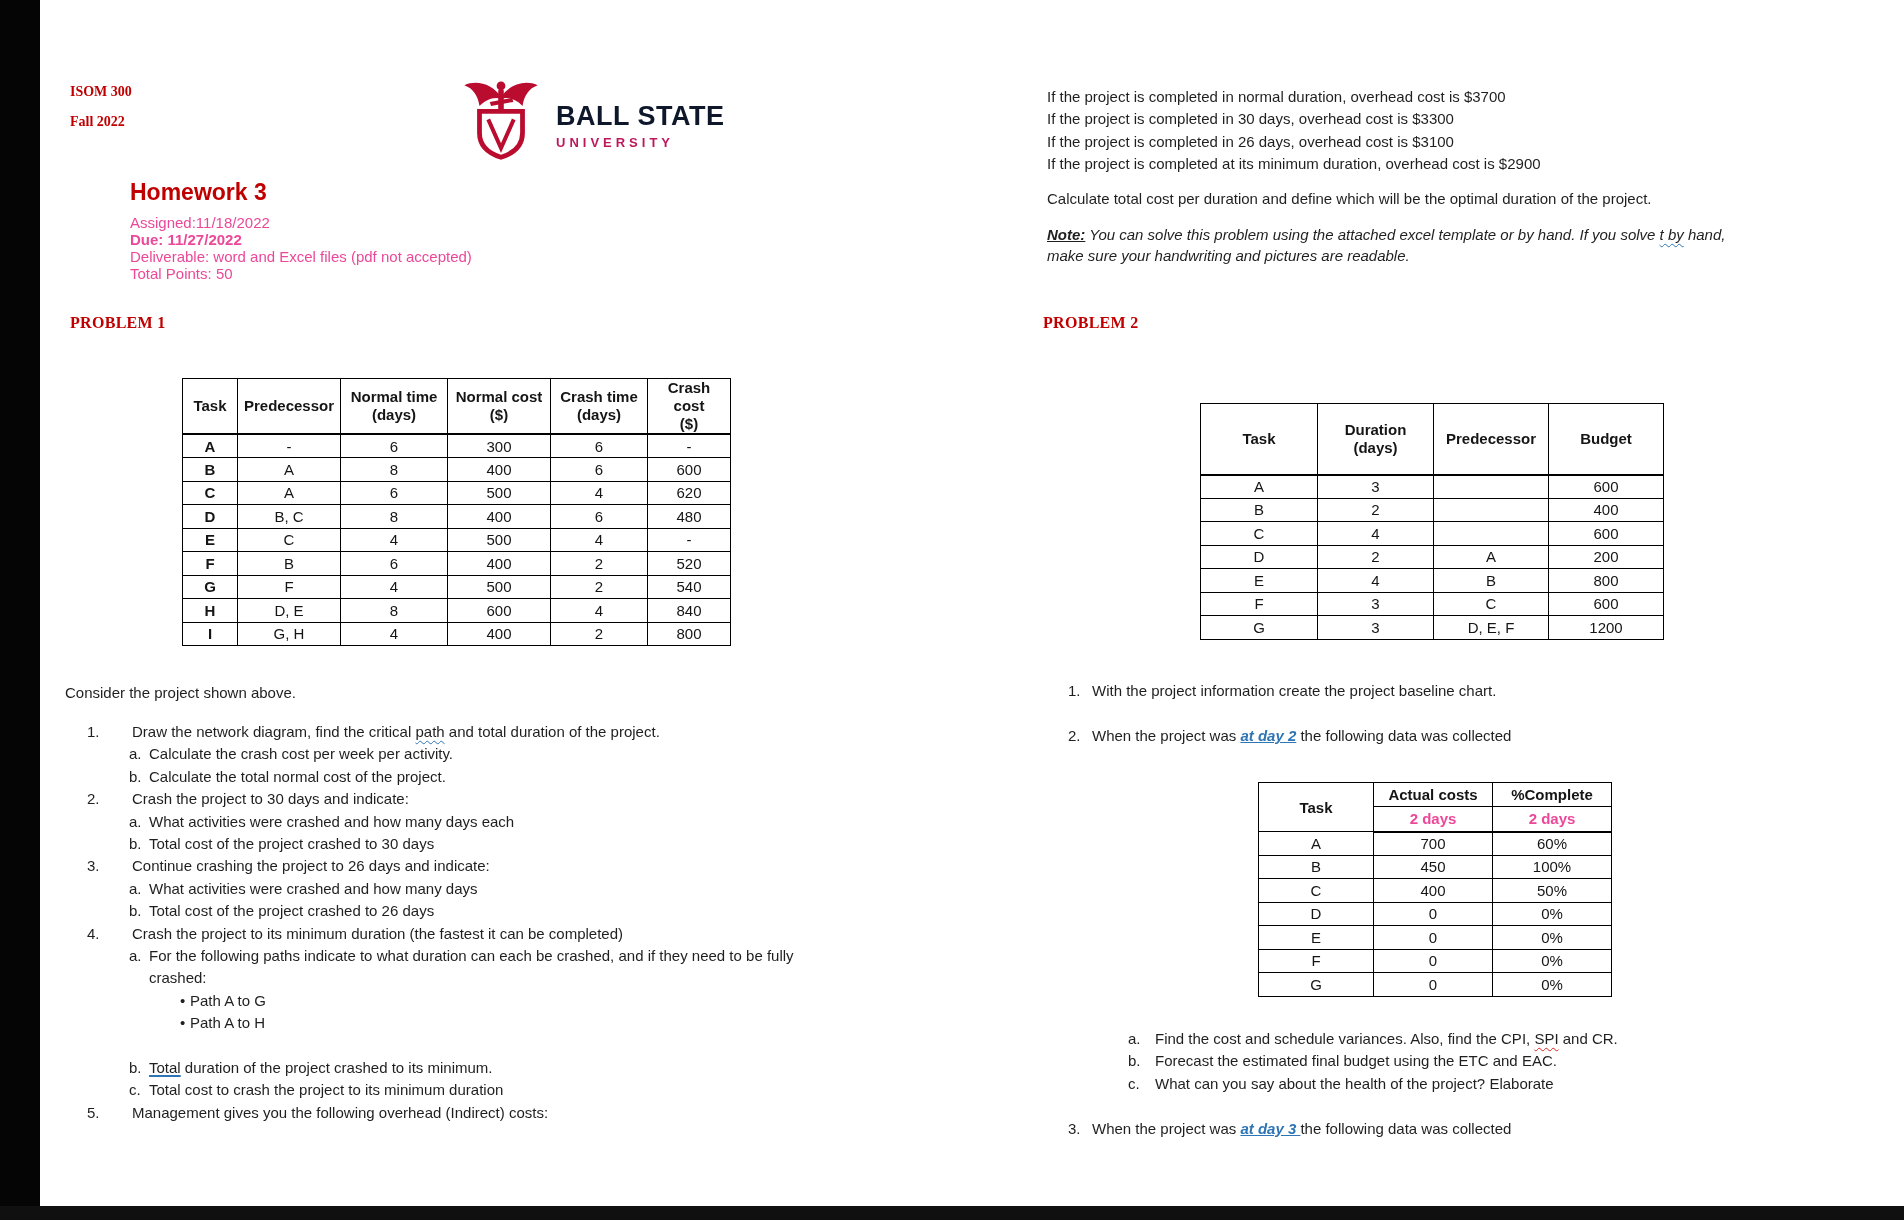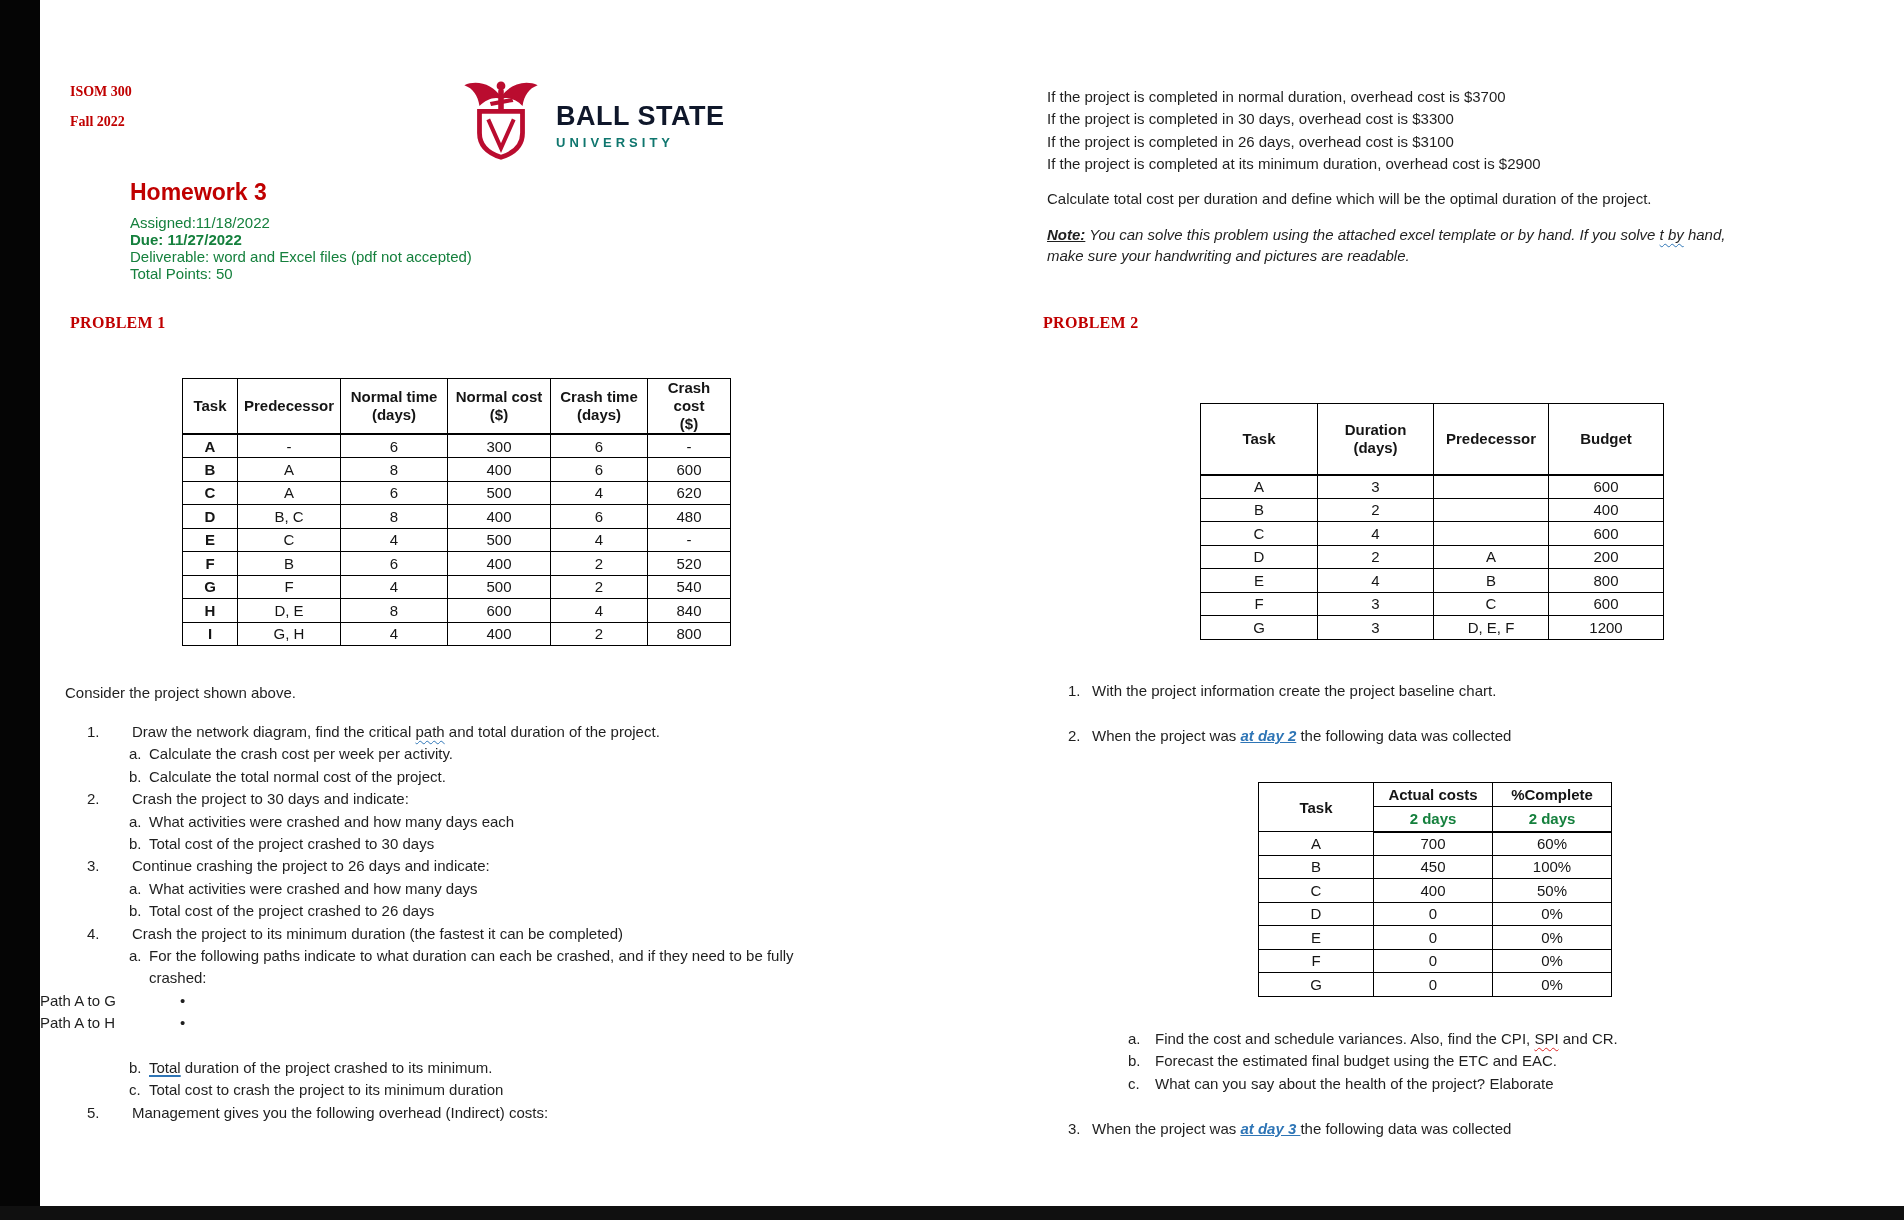--- a/index.html
+++ b/index.html
@@ -11,25 +11,25 @@
   .page2{left:965px;width:1004px}
 
   .red-serif{font-family:"Liberation Serif",serif;font-weight:bold;color:#C00000}
   .course{position:absolute;left:30px;top:84px;font-size:14px}
   .term{position:absolute;left:30px;top:114px;font-size:14px}
 
   .logo{position:absolute;left:420px;top:78px;display:flex;align-items:center}
   .logo svg{width:82px;height:94px}
   .brand{margin-left:14px}
   .brand1{font-size:27px;font-weight:bold;color:#0f172a;letter-spacing:.5px}
-  .brand2{font-size:13px;font-weight:bold;color:#0f766e;letter-spacing:4px;margin-top:3px}
+  .brand2{font-size:13px;font-weight:bold;color:#be185d;letter-spacing:4px;margin-top:3px}
 
   .title-block{position:absolute;left:90px;top:179px;width:500px;text-align:left;font-family:Liberation Sans, sans-serif}
   .hw-title{font-size:23px;font-weight:bold;color:#C00000;margin-bottom:8px}
-  .sub{font-size:15px;line-height:17px;color:#15803d}
+  .sub{font-size:15px;line-height:17px;color:#ec4899}
   .sub.bold{font-weight:bold}
 
   .prob-heading{position:absolute;font-size:16px;letter-spacing:.3px}
   .p1-heading{left:30px;top:314px}
   .p2-heading{left:78px;top:314px}
 
   .para{position:absolute;font-size:15px;color:#1f1f1f}
 
   table.tbl{position:absolute;border-collapse:collapse;font-size:15px;color:#151515;border:1.5px solid #000;table-layout:fixed}
   .tbl th,.tbl td{border:1px solid #000;text-align:center;vertical-align:middle;padding:0 3px;overflow:hidden}
@@ -50,21 +50,21 @@
   .richlist{position:absolute;font-size:15px}
   .list-left{left:0;top:721px;width:872px}
   .list-right-top{left:0;top:680px;width:930px}
   .list-right-bottom{left:0;top:1028px;width:930px}
   .li{position:relative;line-height:22.4px;min-height:22.4px}
   .li .marker{position:absolute;top:0}
   .li .li-text{display:inline-block;vertical-align:top}
   .li-spacer{height:22.4px}
   .list-left .lvl1 .marker{left:47px}  .list-left .lvl1 .li-text{margin-left:92px}
   .list-left .lvl2 .marker{left:89px}  .list-left .lvl2 .li-text{margin-left:109px}
-  .list-left .lvl3 .marker{left:140px} .list-left .lvl3 .li-text{}
+  .list-left .lvl3 .marker{left:140px} .list-left .lvl3 .li-text{margin-left:150px}
   .list-right-top .lvl1 .marker,.list-right-bottom .lvl1 .marker{left:103px}
   .list-right-top .lvl1 .li-text,.list-right-bottom .lvl1 .li-text{margin-left:127px}
   .list-right-top .lvl2 .marker,.list-right-bottom .lvl2 .marker{left:163px}
   .list-right-top .lvl2 .li-text,.list-right-bottom .lvl2 .li-text{margin-left:190px}
 
   .wavy-blue{text-decoration:underline;text-decoration-style:wavy;text-decoration-color:#2E75B6;text-decoration-thickness:1px;text-underline-offset:3px}
   .wavy-red{text-decoration:underline;text-decoration-style:wavy;text-decoration-color:#d22;text-decoration-thickness:1px;text-underline-offset:3px}
   .underline{text-decoration:underline;text-decoration-color:#2E75B6;text-decoration-thickness:1.5px;text-underline-offset:2px}
   .link{color:#2E75B6;font-weight:bold;font-style:italic;text-decoration:underline}
   .italic{font-style:italic}

